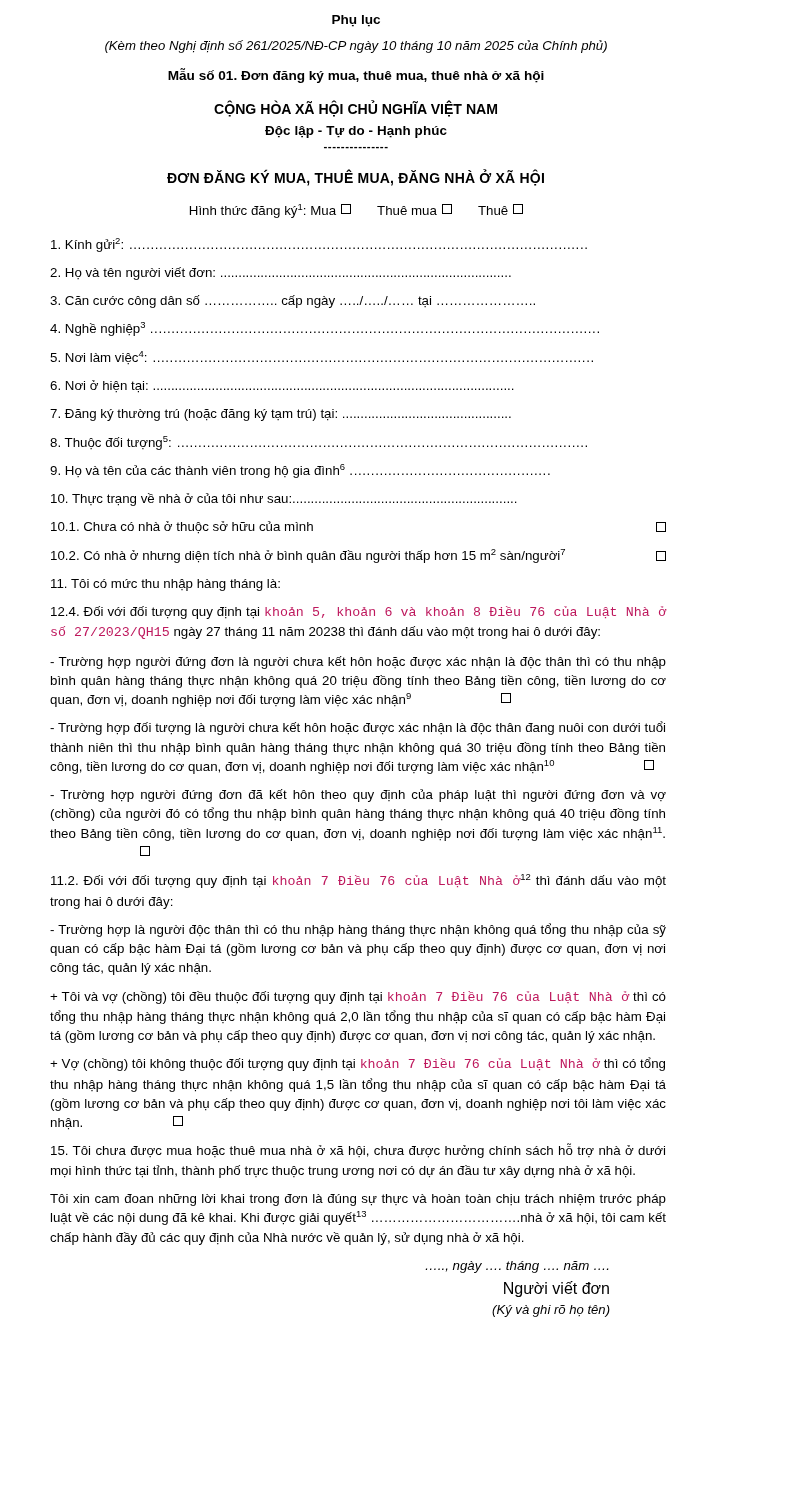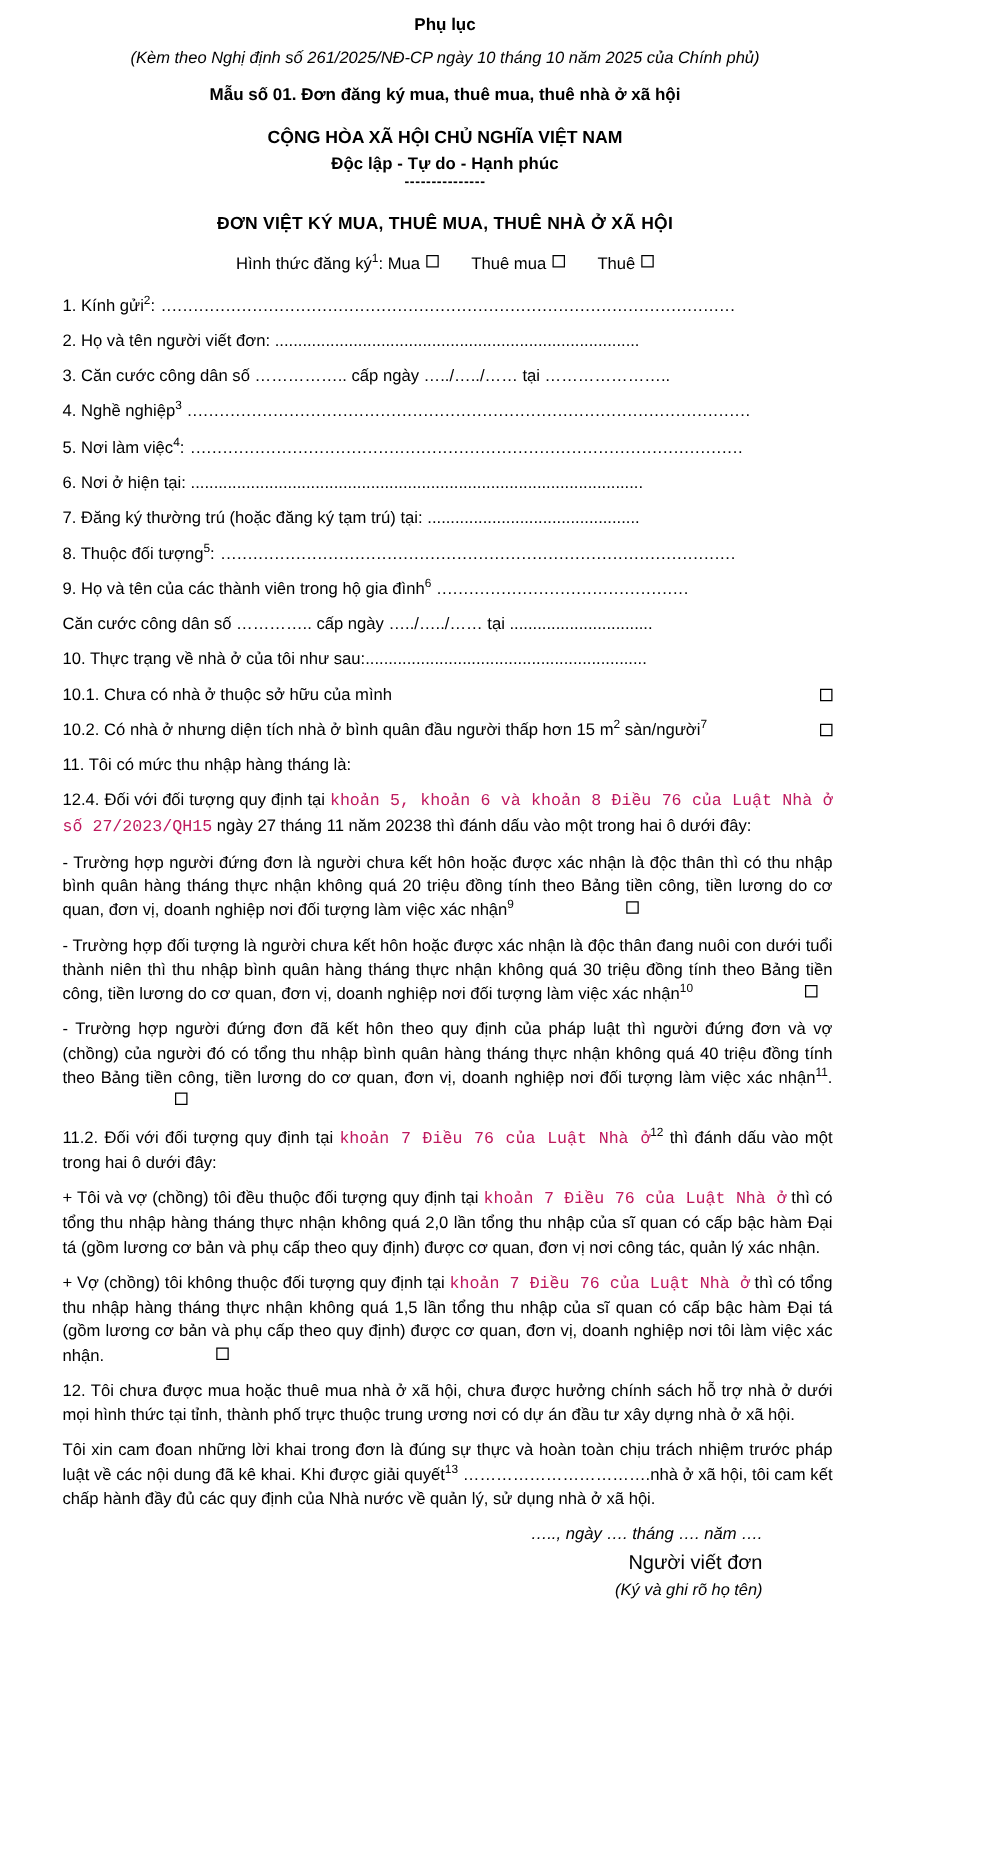--- a/index.html
+++ b/index.html
@@ -123,21 +123,21 @@
 <body>
 
 <div class="page">
 
   <div class="appendix-title">Phụ lục</div>
   <div class="decree-line">(Kèm theo Nghị định số 261/2025/NĐ-CP ngày 10 tháng 10 năm 2025 của Chính phủ)</div>
   <div class="form-no">Mẫu số 01. Đơn đăng ký mua, thuê mua, thuê nhà ở xã hội</div>
   <div class="national-1">CỘNG HÒA XÃ HỘI CHỦ NGHĨA VIỆT NAM</div>
   <div class="national-2">Độc lập - Tự do - Hạnh phúc</div>
   <div class="dash">---------------</div>
-  <div class="doc-title">ĐƠN VIỆT KÝ MUA,  THUÊ MUA,  THUÊ NHÀ Ở XÃ HỘI</div>
+  <div class="doc-title">ĐƠN ĐĂNG KÝ MUA,  THUÊ MUA,  ĐĂNG NHÀ Ở XÃ HỘI</div>
 
   <div class="reg-type">
     <span>Hình thức đăng ký</span><sup>1</sup><span>: </span><span>Mua</span><span class="box"></span><span class="gap"></span><span>Thuê mua</span><span class="box"></span><span class="gap"></span><span>Thuê</span><span class="box"></span>
   </div>
 
   <div class="line indent">
     <span>1. Kính gửi</span><sup>2</sup><span class="dots">: ...........................................................................................................</span>
   </div>
 
   <div class="line indent">2. Họ và tên người viết đơn: ...............................................................................</div>
@@ -155,21 +155,20 @@
   <div class="line indent">7. Đăng ký thường trú (hoặc đăng ký tạm trú) tại: ..............................................</div>
 
   <div class="line indent">
     <span>8. Thuộc đối tượng</span><sup>5</sup><span class="dots">: ................................................................................................</span>
   </div>
 
   <div class="line indent">
     <span>9. Họ và tên của các thành viên trong hộ gia đình</span><sup>6</sup><span class="dots"> ...............................................</span>
   </div>
 
-  <div class="line indent">Căn cước công dân số ………….. cấp ngày …../…../……  tại ...............................</div>
   <div class="line indent">10. Thực trạng về nhà ở của tôi như sau:.............................................................</div>
 
   <div class="line indent row-box">
     <span class="rbox"></span>
     <span>10.1. Chưa có nhà ở thuộc sở hữu của mình</span>
     <span class="clear"></span>
   </div>
 
   <div class="line indent row-box">
     <span class="rbox"></span>
@@ -192,30 +191,31 @@
   </div>
 
   <div class="para indent">
     <span>- Trường hợp người đứng đơn đã kết hôn theo quy định của pháp luật thì người đứng đơn và vợ (chồng) của người đó có tổng thu nhập bình quân hàng tháng thực nhận không quá 40 triệu đồng tính theo Bảng tiền công, tiền lương do cơ quan, đơn vị, doanh nghiệp nơi đối tượng làm việc xác nhận</span><sup>11</sup><span>.</span><span class="boxhold"><span class="inline-box"></span></span>
   </div>
 
   <div class="para indent">
     <span>11.2. Đối với đối tượng quy định tại </span><span class="link">khoản 7 Điều 76 của Luật Nhà ở</span><sup>12</sup><span> thì đánh dấu vào một trong hai ô dưới đây:</span>
   </div>
 
+  <div class="para indent">- Trường hợp là người độc thân thì có thu nhập hàng tháng thực nhận không quá tổng thu nhập của sỹ quan có cấp bậc hàm Đại tá (gồm lương cơ bản và phụ cấp theo quy định) được cơ quan, đơn vị nơi công tác, quản lý xác nhận.</div>
 
   <div class="para indent">
     <span>+ Tôi và vợ (chồng) tôi đều thuộc đối tượng quy định tại </span><span class="link">khoản 7 Điều 76 của Luật Nhà ở</span><span> thì có tổng thu nhập hàng tháng thực nhận không quá 2,0 lần tổng thu nhập của sĩ quan có cấp bậc hàm Đại tá (gồm lương cơ bản và phụ cấp theo quy định) được cơ quan, đơn vị nơi công tác, quản lý xác nhận.</span>
   </div>
 
   <div class="para indent">
     <span>+ Vợ (chồng) tôi không thuộc đối tượng quy định tại </span><span class="link">khoản 7 Điều 76 của Luật Nhà ở</span><span> thì có tổng thu nhập hàng tháng thực nhận không quá 1,5 lần tổng thu nhập của sĩ quan có cấp bậc hàm Đại tá (gồm lương cơ bản và phụ cấp theo quy định) được cơ quan, đơn vị, doanh nghiệp nơi tôi làm việc xác nhận.</span><span class="boxhold"><span class="inline-box"></span></span>
   </div>
 
-  <div class="para indent">12. Tôi chưa được mua hoặc thuê mua nhà ở xã hội, chưa được hưởng chính sách hỗ trợ nhà ở dưới mọi hình thức tại tỉnh, thành phố trực thuộc trung ương nơi có dự án đầu tư xây dựng nhà ở xã hội.</div>
+  <div class="para indent">15. Tôi chưa được mua hoặc thuê mua nhà ở xã hội, chưa được hưởng chính sách hỗ trợ nhà ở dưới mọi hình thức tại tỉnh, thành phố trực thuộc trung ương nơi có dự án đầu tư xây dựng nhà ở xã hội.</div>
 
   <div class="para indent">
     <span>Tôi xin cam đoan những lời khai trong đơn là đúng sự thực và hoàn toàn chịu trách nhiệm trước pháp luật về các nội dung đã kê khai. Khi được giải quyết</span><sup>13</sup><span> …………………………….nhà ở xã hội, tôi cam kết chấp hành đầy đủ các quy định của Nhà nước về quản lý, sử dụng nhà ở xã hội.</span>
   </div>
 
   <div class="sig">
     <div class="date">….., ngày …. tháng …. năm ….</div>
     <div class="who">Người viết đơn</div>
     <div class="note">(Ký và ghi rõ họ tên)</div>
   </div>

